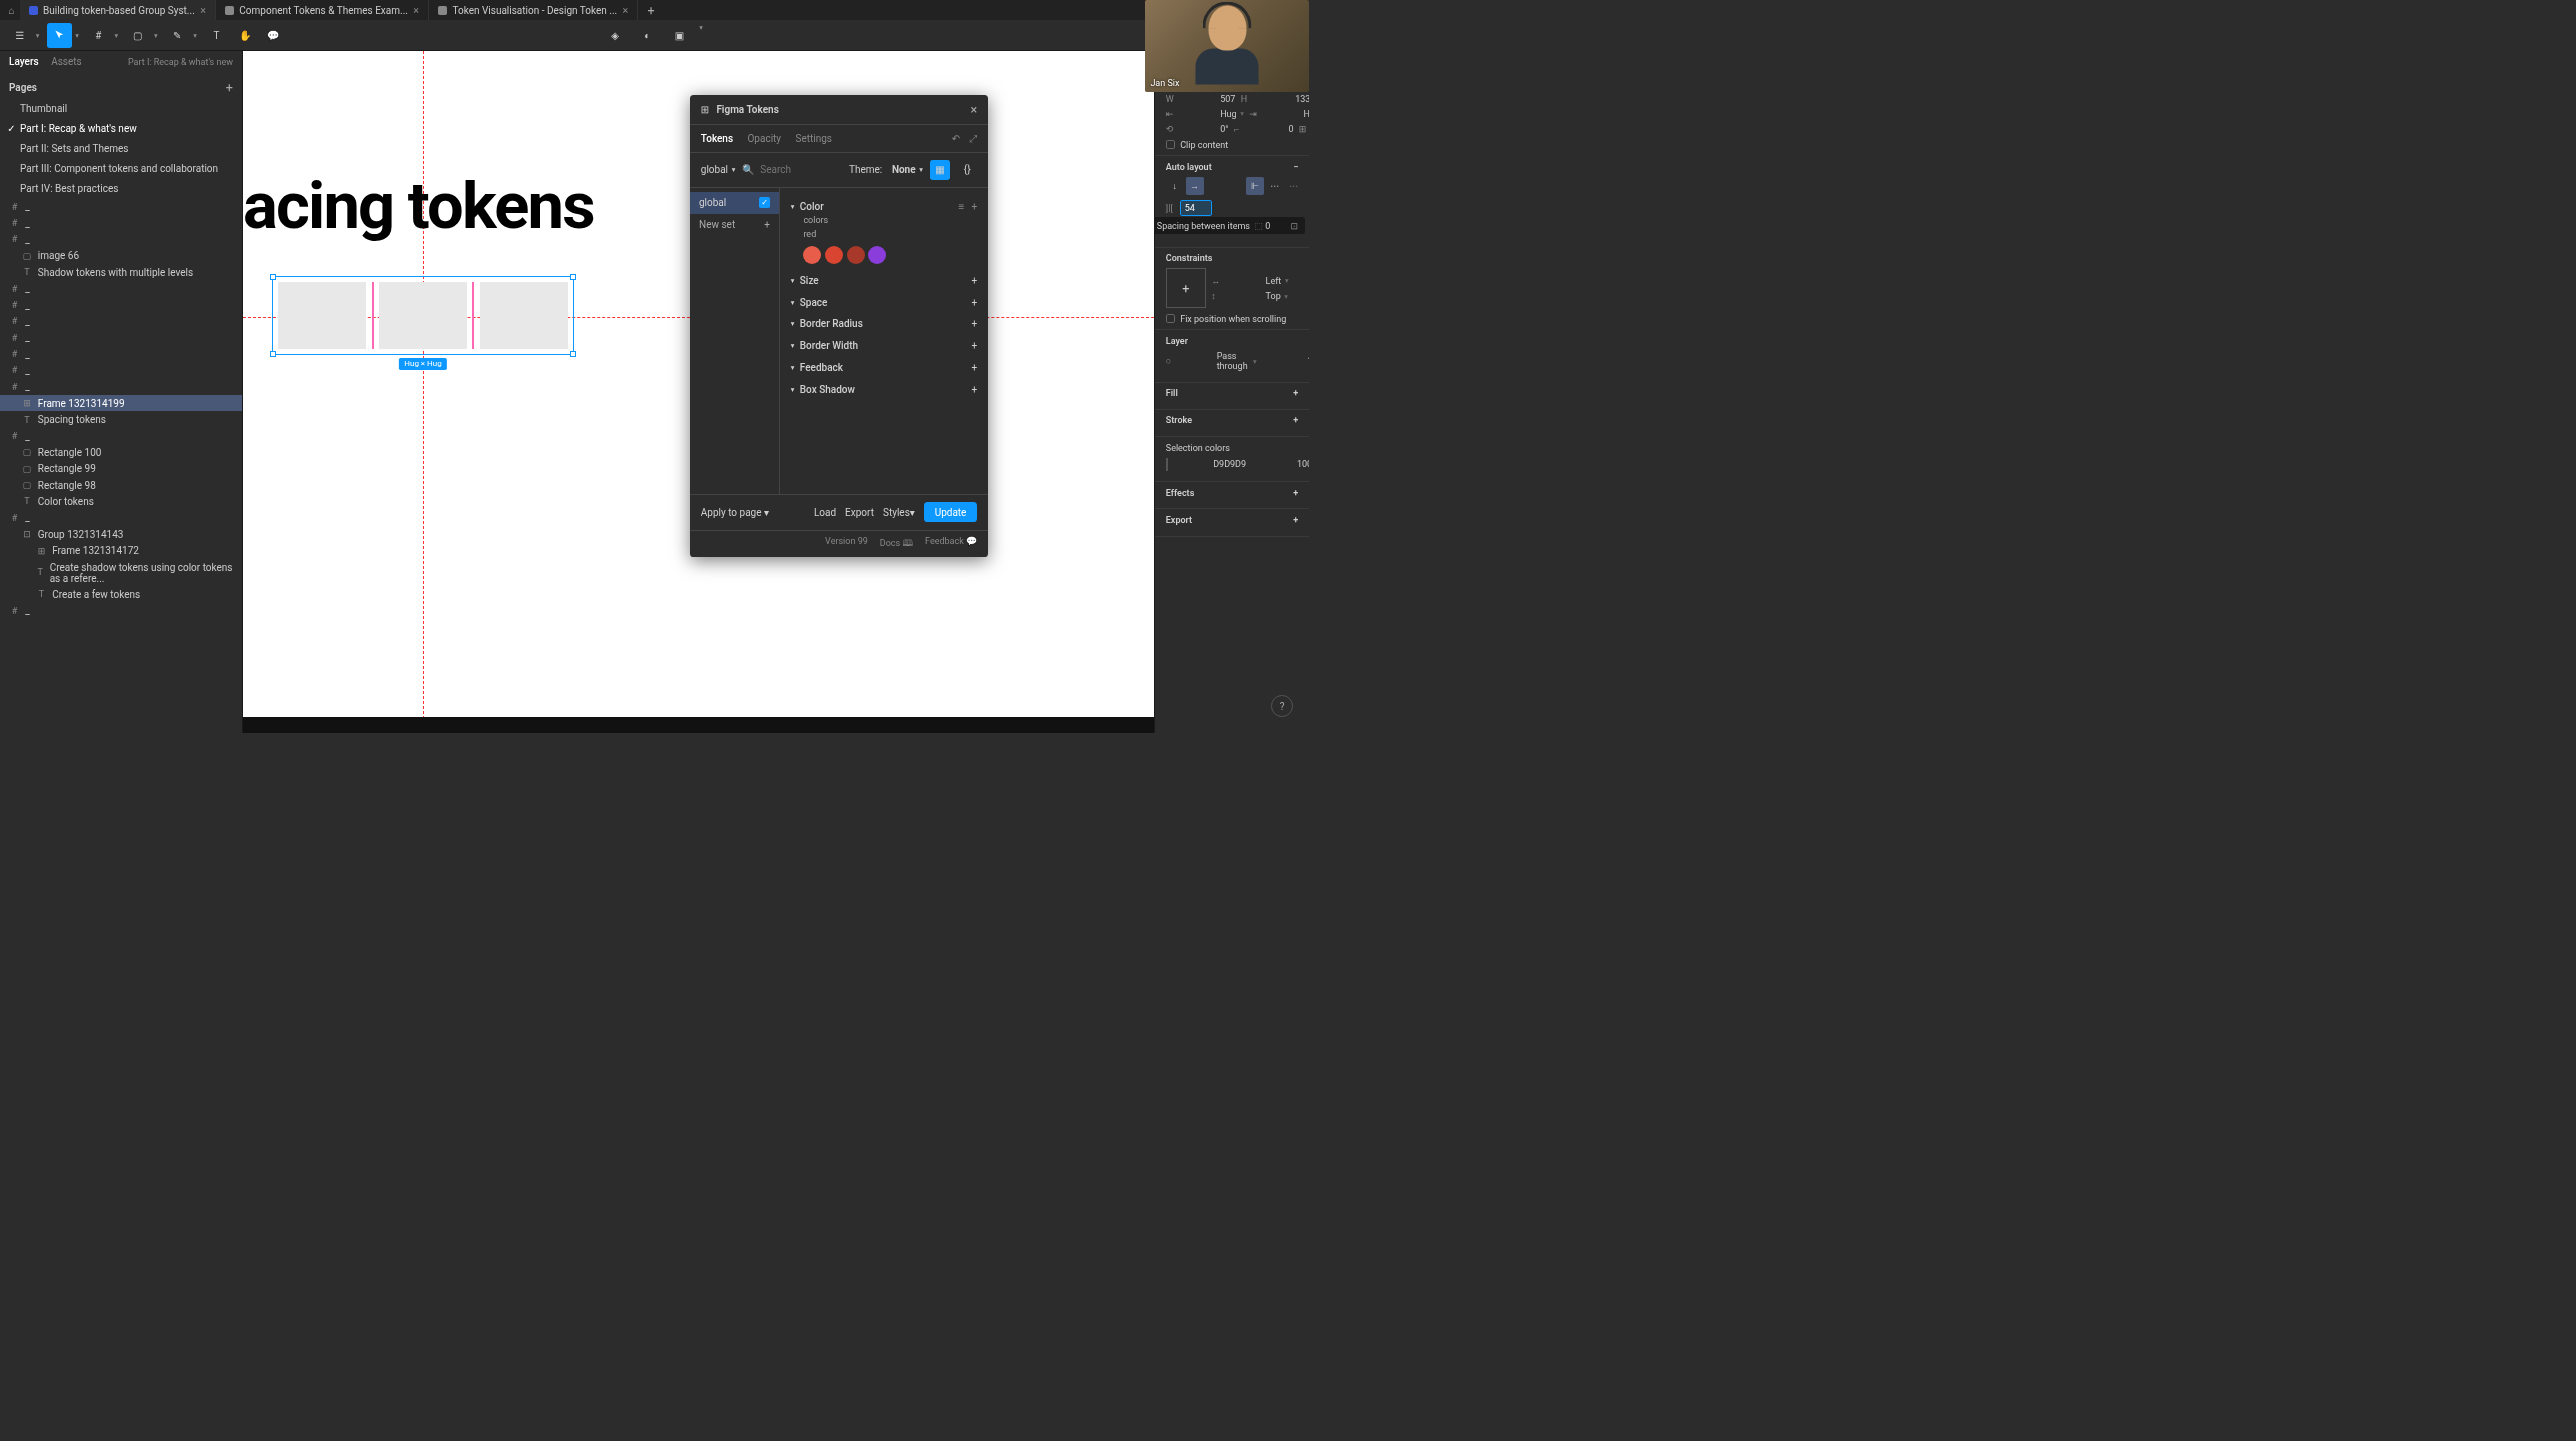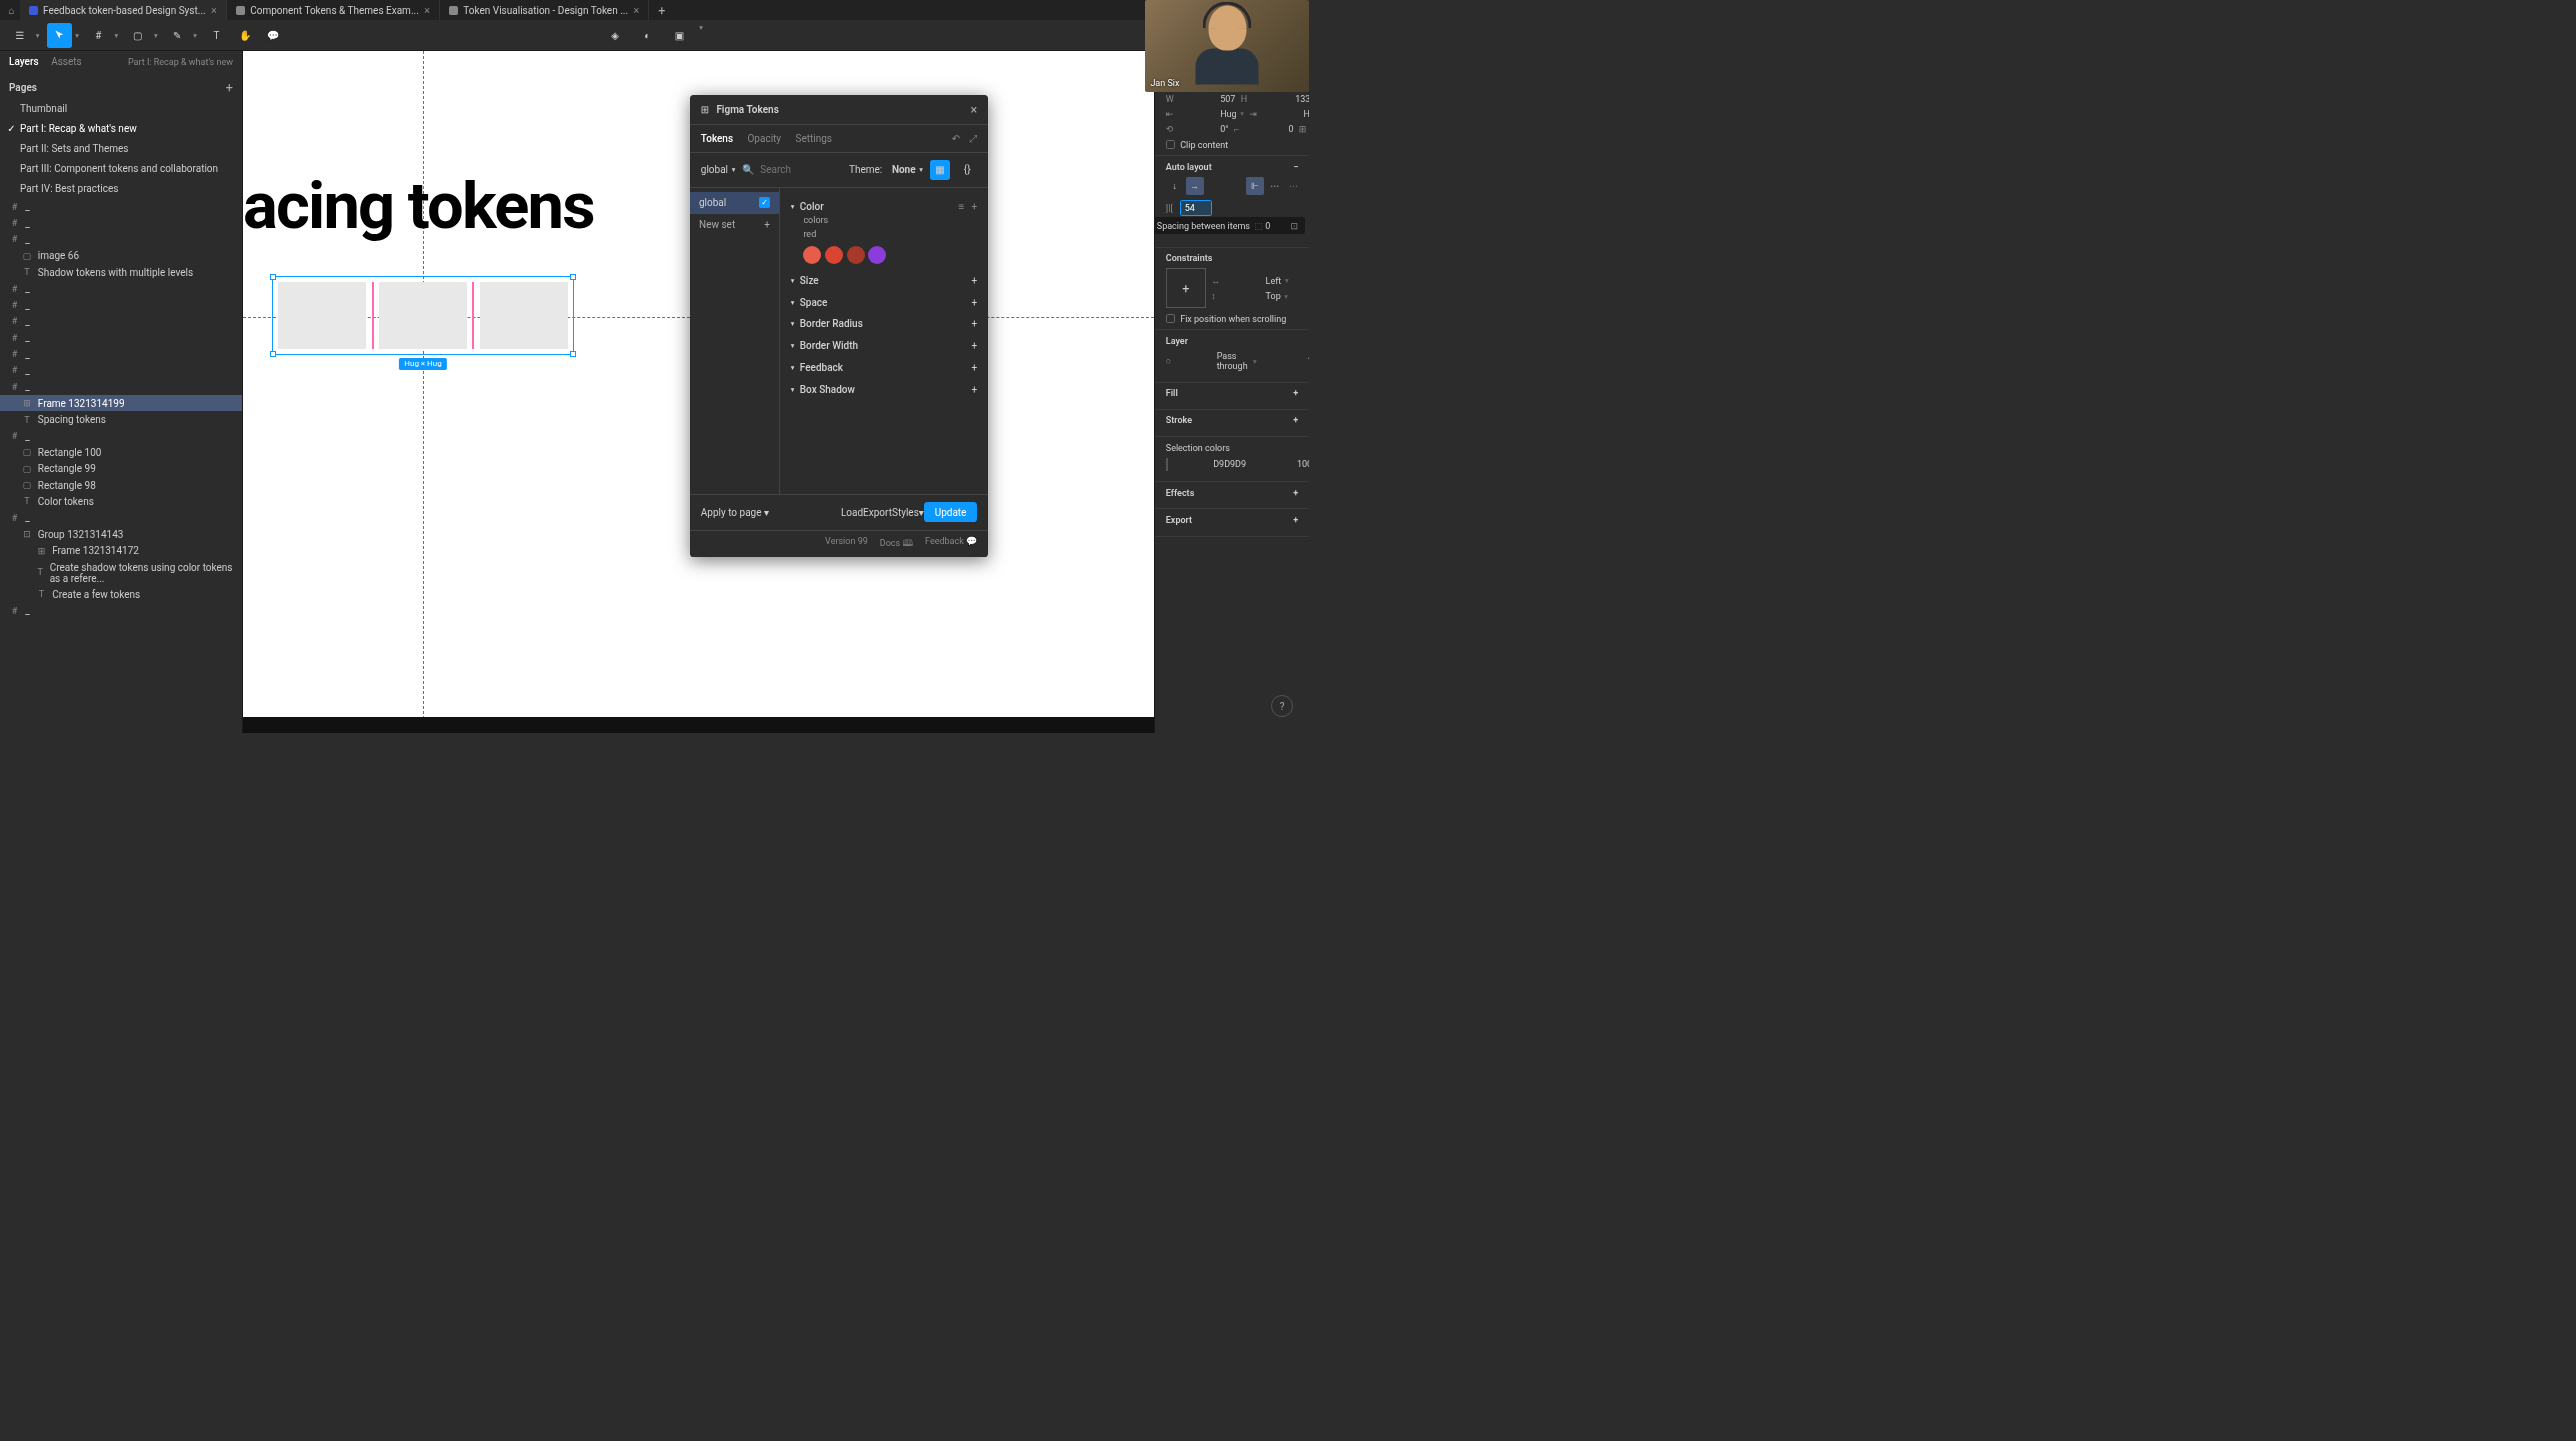--- a/index.html
+++ b/index.html
@@ -87,21 +87,21 @@
 .tokens-col { flex: 1; padding: 7.2px 0; overflow-y: auto; }
 .token-group { padding: 5.4px 10.8px; }
 .token-group-header { display: flex; justify-content: space-between; align-items: center; cursor: pointer; }
 .token-group-title { display: flex; align-items: center; gap: 5.4px; font-size: 10px; font-weight: 500; }
 .token-group-actions { display: flex; gap: 7.2px; color: #888; }
 .color-swatches { display: flex; gap: 3.6px; padding: 5.4px 0 0 12.6px; }
 .swatch { width: 18px; height: 18px; border-radius: 50%; }
 .subgroup-label { font-size: 9px; color: #aaa; margin: 3.6px 0 1.8px 12.6px; }
 .plugin-footer { display: flex; justify-content: space-between; align-items: center; padding: 7.2px 10.8px; border-top: 0.9px solid #444; }
 .footer-left { font-size: 10px; cursor: pointer; }
-.footer-right { display: flex; align-items: center; font-size: 10px; }
+.footer-right { display: flex; gap: 9px; align-items: center; font-size: 10px; }
 .update-btn { background: #0d99ff; color: #fff; padding: 4.5px 10.8px; border-radius: 3.6px; cursor: pointer; }
 .plugin-status { display: flex; justify-content: flex-end; gap: 12px; padding: 5.4px 10.8px; font-size: 9px; color: #888; border-top: 0.9px solid #444; }
 
 
 .right-sidebar { width: 155px; background: #2c2c2c; border-left: 0.9px solid #1a1a1a; padding: 5.4px 0; overflow-y: auto; font-size: 9px; }
 .insp-section { padding: 5.4px 10.8px; border-bottom: 0.9px solid #3a3a3a; }
 .insp-header { display: flex; justify-content: space-between; align-items: center; font-weight: 600; margin-bottom: 5.4px; }
 .insp-row { display: flex; gap: 5.4px; margin-bottom: 5.4px; align-items: center; }
 .insp-field { display: flex; align-items: center; gap: 3.6px; flex: 1; }
 .insp-label { color: #888; width: 10.8px; }
@@ -130,21 +130,21 @@
 
 .dark-strip { position: absolute; left: 243px; right: 155px; bottom: 0; height: 16px; background: #111; }
 </style>
 </head>
 <body>
 
 <div class="tabs-bar">
   <div class="home-icon">⌂</div>
   <div class="tab active">
     <span class="tab-color" style="background:#3b5bdb"></span>
-    <span>Feedback token-based Design Syst...</span>
+    <span>Building token-based Group Syst...</span>
     <span class="tab-close">×</span>
   </div>
   <div class="tab">
     <span class="tab-color" style="background:#888"></span>
     <span>Component Tokens &amp; Themes Exam...</span>
     <span class="tab-close">×</span>
   </div>
   <div class="tab">
     <span class="tab-color" style="background:#888"></span>
     <span>Token Visualisation - Design Token ...</span>

